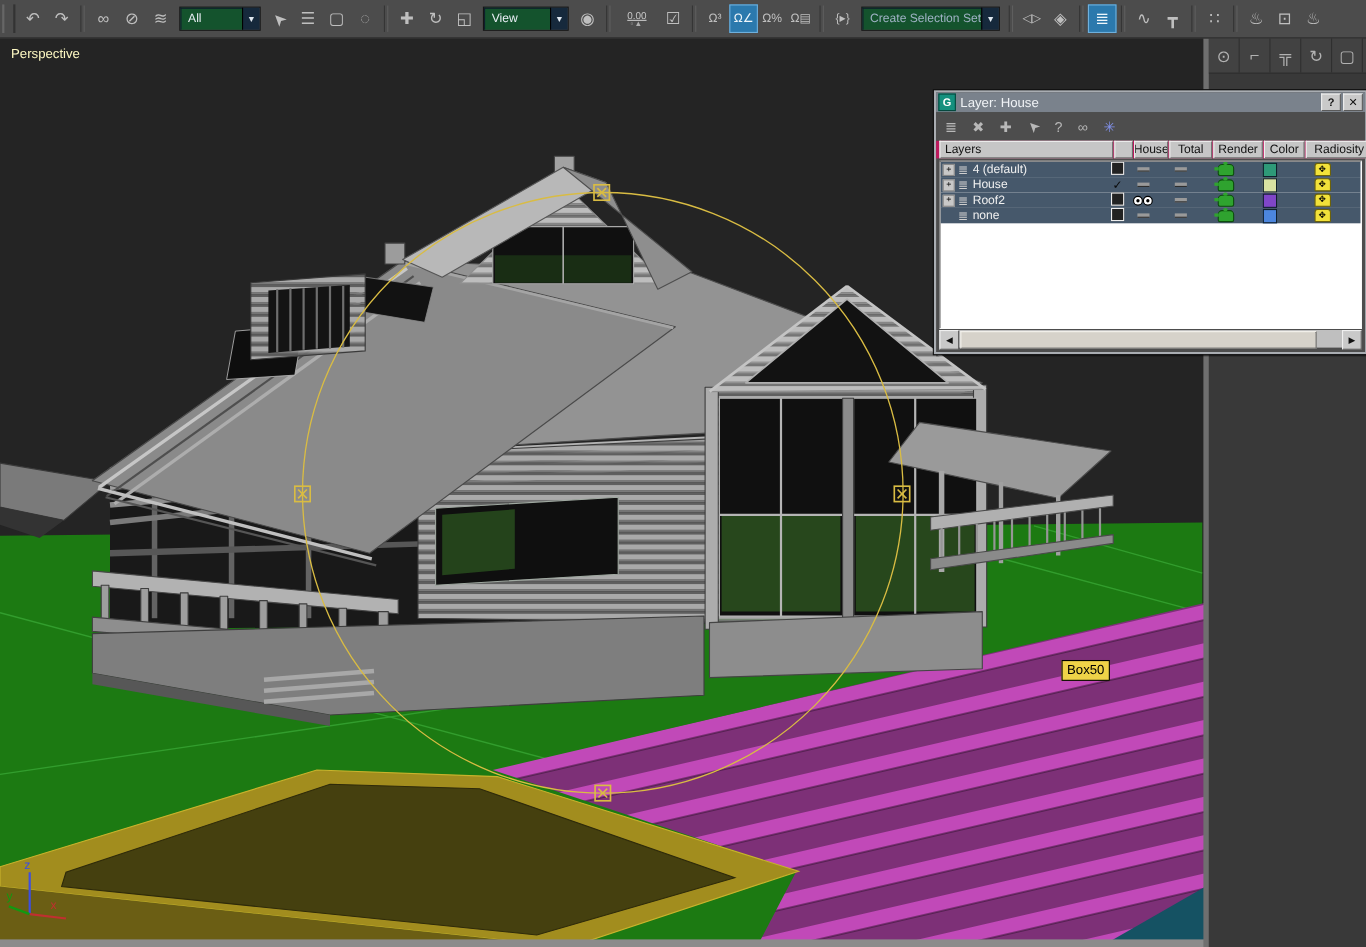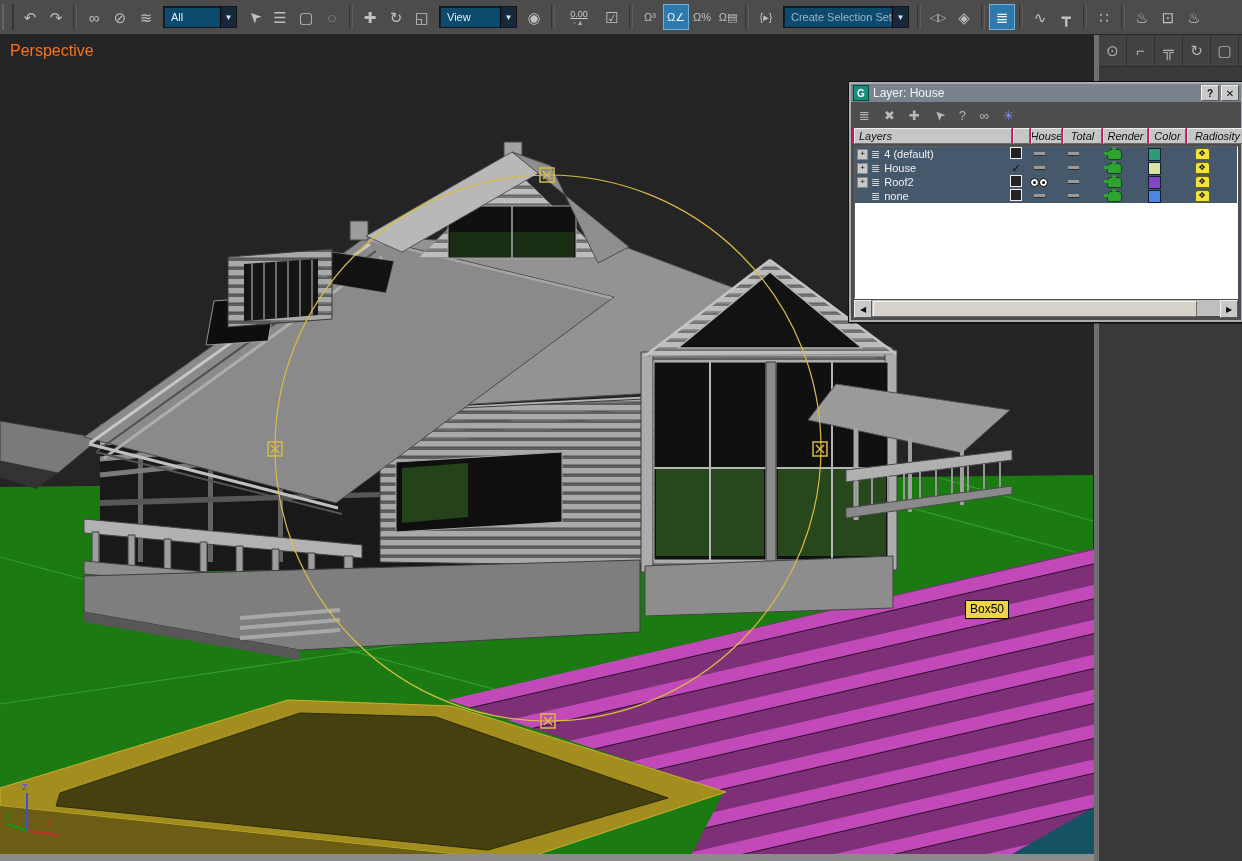--- a/index.html
+++ b/index.html
@@ -11,31 +11,31 @@
            border-bottom:1px solid #262626;display:flex;align-items:center;z-index:5;}
   .grip{width:8px;height:26px;margin:0 3px 0 2px;
         border-left:2px solid #666;border-right:2px solid #333;}
   .tbtn{width:26px;height:26px;display:flex;align-items:center;justify-content:center;
         color:#bfbfbf;font-size:15px;flex:0 0 auto;cursor:default;line-height:1;}
   .tbtn.small{font-size:11px;}
   .tbtn.active{background:#2b79ad;border:1px solid #6fb0dc;color:#eef6fb;width:24px;height:24px;}
   .tbtn .rot{display:inline-block;transform:rotate(-135deg);}
   .sep{width:2px;height:24px;margin:0 4px;border-left:1px solid #353535;border-right:1px solid #5e5e5e;flex:0 0 auto;}
   .combo{height:20px;display:flex;flex:0 0 auto;margin:0 4px;border:1px solid #151515;}
-  .combo .field{background:#0c4a6e;color:#e8eef4;font-size:11px;padding:3px 6px 0 6px;
+  .combo .field{background:#14532d;color:#e8eef4;font-size:11px;padding:3px 6px 0 6px;
                 border-top:1px solid #0f1e2c;border-left:1px solid #0f1e2c;white-space:nowrap;overflow:hidden;}
   .combo .muted{color:#9fb2c4;}
   .combo .drop{width:15px;background:#16293c;color:#e0e8f0;font-size:8px;display:flex;
                align-items:center;justify-content:center;border-left:1px solid #000;}
   .spinwidget{width:36px;flex:0 0 auto;text-align:center;color:#c8c8c8;margin:0 2px;}
   .spinwidget .v{font-size:9px;text-decoration:underline;}
   .spinwidget .s{font-size:7px;color:#b0b0b0;letter-spacing:1px;}
   
   .viewport{position:absolute;left:0;top:0;width:1096px;height:861px;background:#242424;z-index:0;}
-  .vplabel{position:absolute;left:10px;top:42px;color:#f97316;font-size:16px;}
+  .vplabel{position:absolute;left:10px;top:42px;color:#fef9c3;font-size:12px;}
   .stats{position:absolute;left:12px;top:66px;color:#d4c243;font-size:12px;line-height:16px;}
   .stats table{border-collapse:collapse;color:#d4c243;font-size:12px;}
   .stats td{padding:0 4px 0 0;}
   .stats .lbl{text-align:right;min-width:38px;}
   .stats .gap td{height:14px;}
   .tooltip{position:absolute;left:965px;top:600px;background:#efd348;border:1px solid #000;
            color:#000;font-size:12px;padding:0 4px;line-height:17px;z-index:3;}
   .axis{position:absolute;left:2px;top:780px;z-index:2;}
   
   .vborder{position:absolute;left:1094px;top:34px;width:5px;height:827px;background:#6f6f6f;z-index:4;}
@@ -50,21 +50,21 @@
   .dlg-title{height:18px;background:#7a828c;display:flex;align-items:center;padding:0 2px;}
   .dlg-gicon{width:14px;height:14px;background:#15907e;border:1px solid #06483e;color:#fff;
              font-size:10px;font-weight:bold;display:flex;align-items:center;justify-content:center;margin-right:4px;}
   .dlg-title .txt{color:#f0f3f6;font-size:12px;font-weight:normal;flex:1;}
   .dlg-sysbtn{width:16px;height:14px;background:#c9c9c9;border:1px solid;border-color:#efefef #5a5a5a #5a5a5a #efefef;
               color:#111;font-size:10px;font-weight:bold;display:flex;align-items:center;justify-content:center;margin-left:2px;}
   .dlg-tools{height:26px;display:flex;align-items:center;gap:14px;padding-left:8px;background:#4d4d4d;}
   .dlg-tool{color:#b8b8b8;font-size:13px;line-height:1;}
   .dlg-tool .rot{display:inline-block;transform:rotate(-135deg);}
   .dlg-tool.freeze{color:#8090e8;}
-  .hdrrow{height:16px;display:flex;background:#be185d;padding-left:3px;font-style:italic;}
+  .hdrrow{height:16px;display:flex;background:#be185d;padding-left:3px;}
   .hdr{background:#c6c6c6;border:1px solid;border-color:#efefef #6a6a6a #6a6a6a #efefef;
        color:#111;font-size:11px;display:flex;align-items:center;justify-content:center;
        margin-right:1px;flex:0 0 auto;overflow:hidden;}
   .hdr.name{justify-content:flex-start;padding-left:4px;}
   .list{position:absolute;left:3px;top:62px;right:3px;bottom:21px;background:#fff;
         border:1px solid;border-color:#5e5e5e #fff #fff #5e5e5e;overflow:hidden;}
   .lrow{height:14px;background:#46586b;display:flex;align-items:center;color:#f0f0f0;font-size:11px;}
   .c-name{width:153px;display:flex;align-items:center;flex:0 0 auto;}
   .c-cur{width:16px;flex:0 0 auto;text-align:center;}
   .c-hide{width:30px;flex:0 0 auto;display:flex;justify-content:center;}

